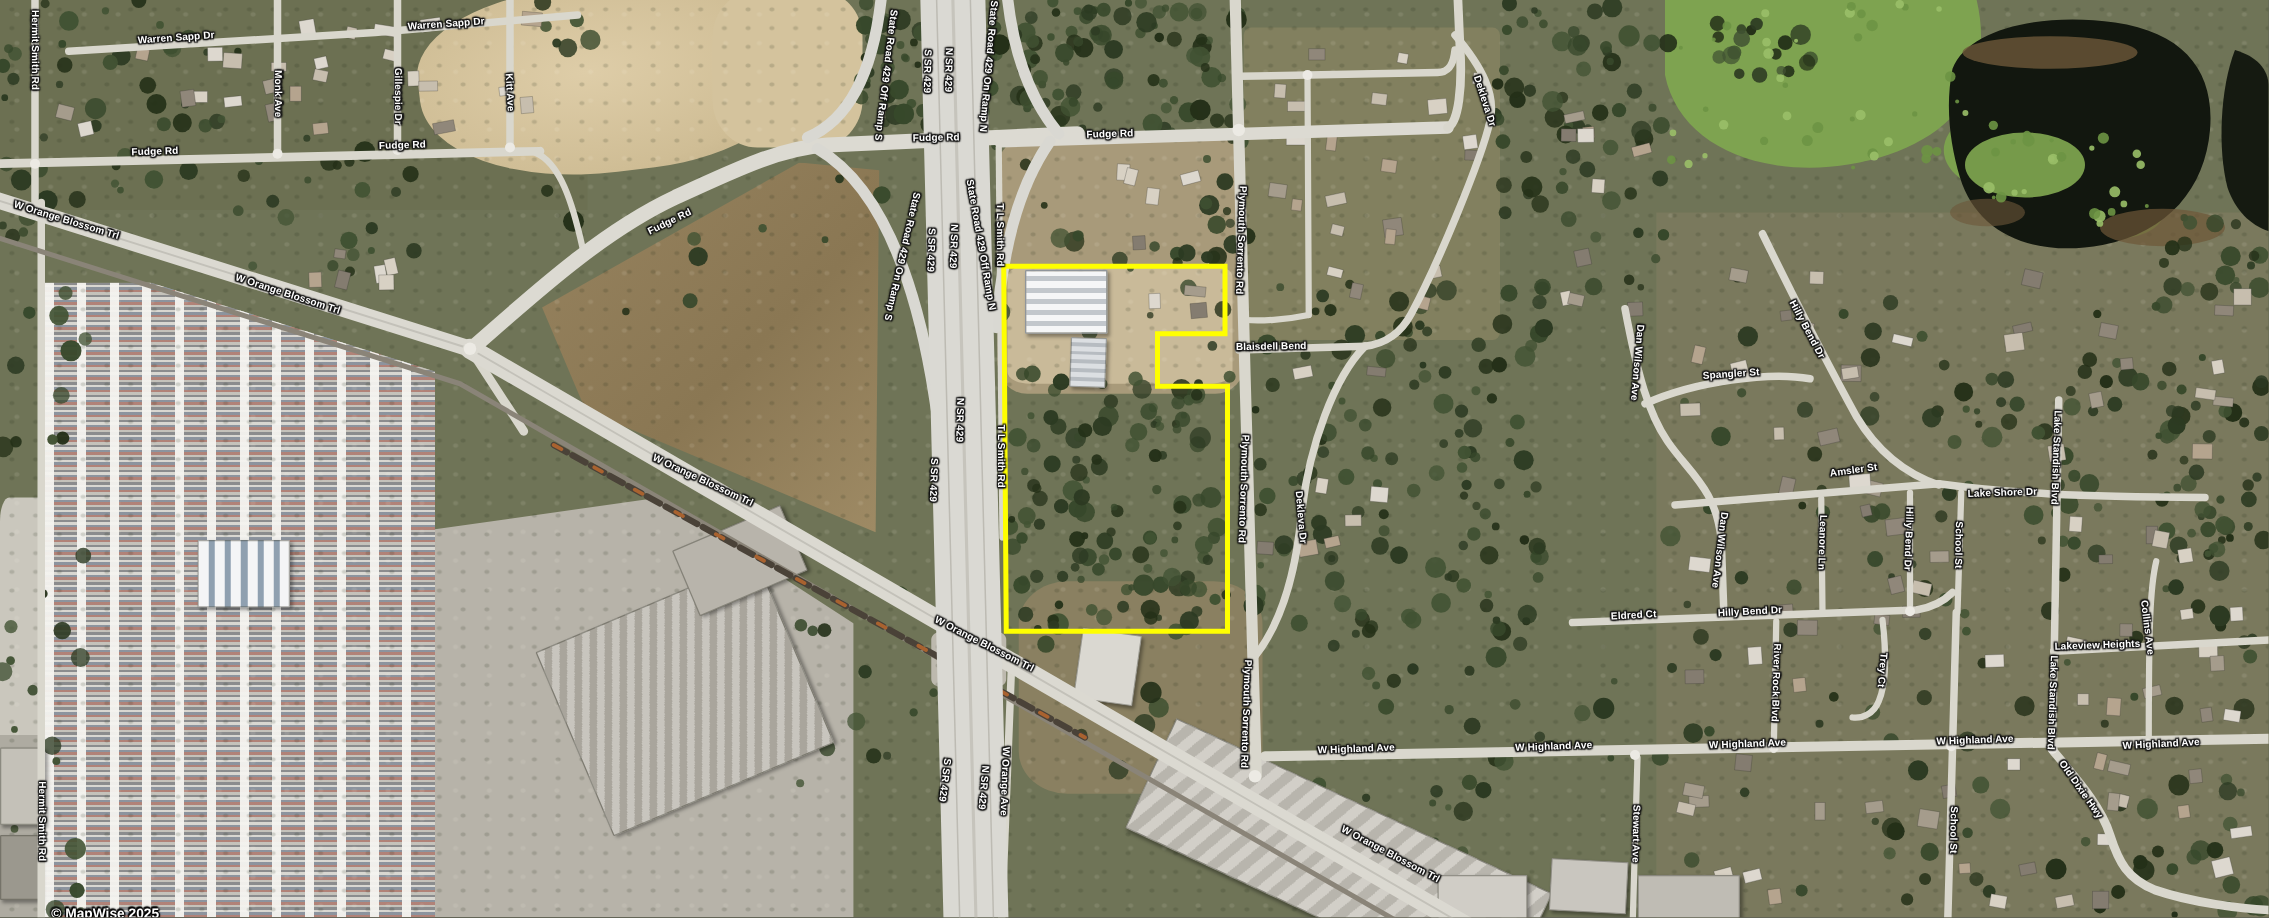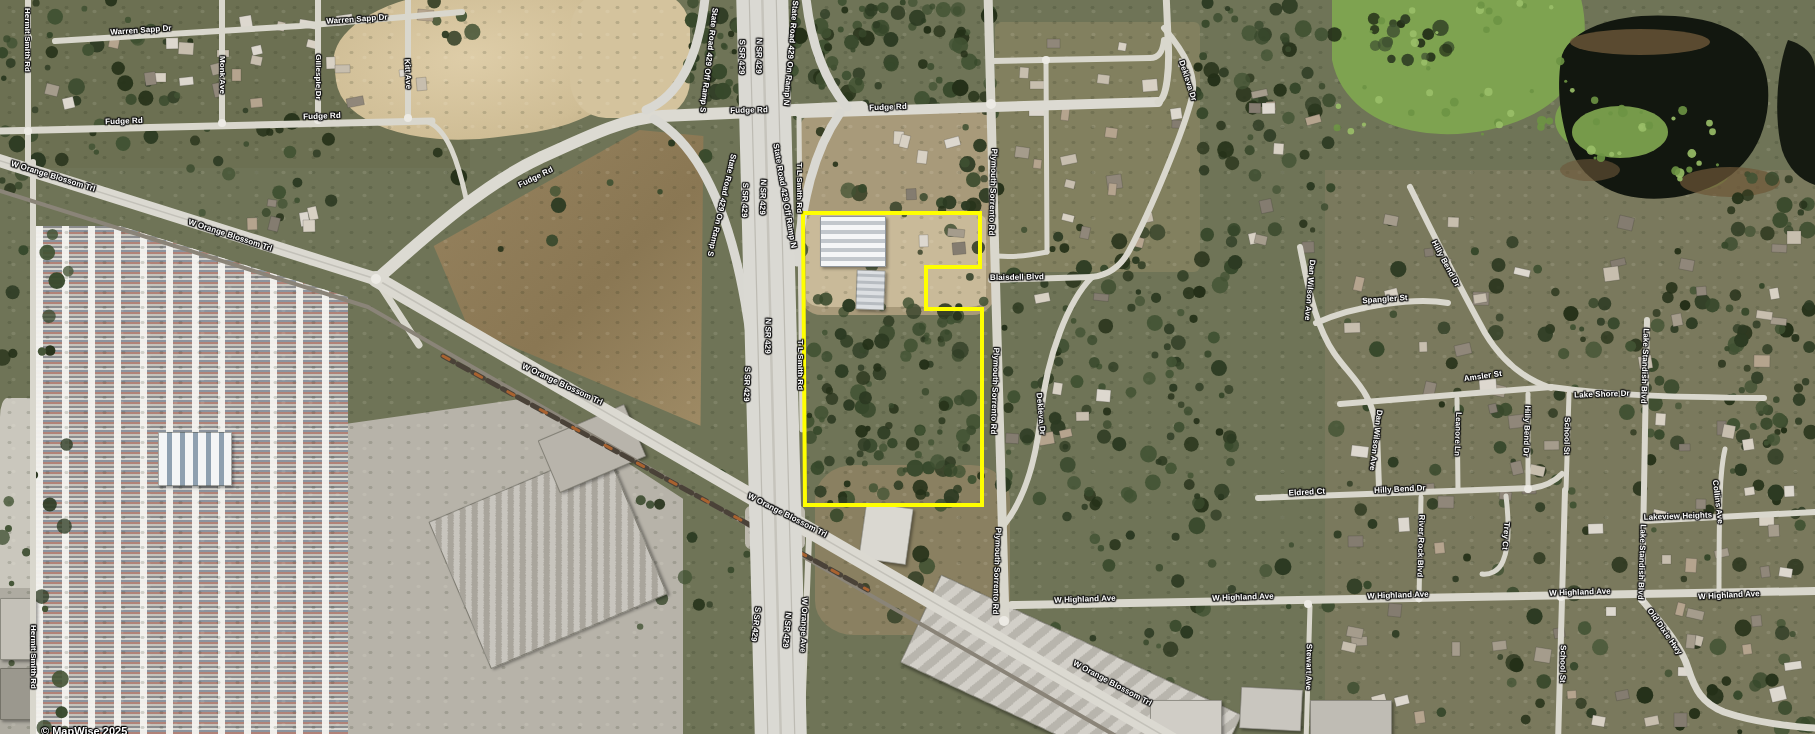--- a/index.html
+++ b/index.html
@@ -1351,21 +1351,21 @@
       <div class="lbl" style="left: 721px; top: 205px; transform: translate(-50%, -50%) rotate(103deg);">State Road 429 On Ramp S</div>
       <div class="lbl" style="left: 744px; top: 200px; transform: translate(-50%, -50%) rotate(92deg);">S SR 429</div>
       <div class="lbl" style="left: 762px; top: 197px; transform: translate(-50%, -50%) rotate(92deg);">N SR 429</div>
       <div class="lbl" style="left: 784px; top: 196px; transform: translate(-50%, -50%) rotate(80deg);">State Road 429 Off Ramp N</div>
       <div class="lbl" style="left: 799px; top: 188px; transform: translate(-50%, -50%) rotate(90deg);">T L Smith Rd</div>
       <div class="lbl" style="left: 992px; top: 192px; transform: translate(-50%, -50%) rotate(92deg);">Plymouth Sorrento Rd</div>
       <div class="lbl" style="left: 1187px; top: 81px; transform: translate(-50%, -50%) rotate(72deg);">Dekleva Dr</div>
       <div class="lbl" style="left: 767px; top: 336px; transform: translate(-50%, -50%) rotate(91deg);">N SR 429</div>
       <div class="lbl" style="left: 746px; top: 384px; transform: translate(-50%, -50%) rotate(92deg);">S SR 429</div>
       <div class="lbl" style="left: 800px; top: 365px; transform: translate(-50%, -50%) rotate(90deg);">T L Smith Rd</div>
-      <div class="lbl" style="left: 1017px; top: 278px; transform: translate(-50%, -50%) rotate(-1deg);">Blaisdell Blvd</div>
+      <div class="lbl" style="left: 1017px; top: 278px; transform: translate(-50%, -50%) rotate(-1deg);">Blaisdell Bend</div>
       <div class="lbl" style="left: 994px; top: 391px; transform: translate(-50%, -50%) rotate(92deg);">Plymouth Sorrento Rd</div>
       <div class="lbl" style="left: 1040px; top: 414px; transform: translate(-50%, -50%) rotate(85deg);">Dekleva Dr</div>
       <div class="lbl" style="left: 1309px; top: 290px; transform: translate(-50%, -50%) rotate(95deg);">Dan Wilson Ave</div>
       <div class="lbl" style="left: 1385px; top: 300px; transform: translate(-50%, -50%) rotate(-4deg);">Spangler St</div>
       <div class="lbl" style="left: 1445px; top: 264px; transform: translate(-50%, -50%) rotate(62deg);">Hilly Bend Dr</div>
       <div class="lbl" style="left: 1483px; top: 377px; transform: translate(-50%, -50%) rotate(-8deg);">Amsler St</div>
       <div class="lbl" style="left: 1602px; top: 395px; transform: translate(-50%, -50%) rotate(-2deg);">Lake Shore Dr</div>
       <div class="lbl" style="left: 1644px; top: 366px; transform: translate(-50%, -50%) rotate(92deg);">Lake Standish Blvd</div>
       <div class="lbl" style="left: 1375px; top: 440px; transform: translate(-50%, -50%) rotate(97deg);">Dan Wilson Ave</div>
       <div class="lbl" style="left: 1457px; top: 434px; transform: translate(-50%, -50%) rotate(92deg);">Leanore Ln</div>

